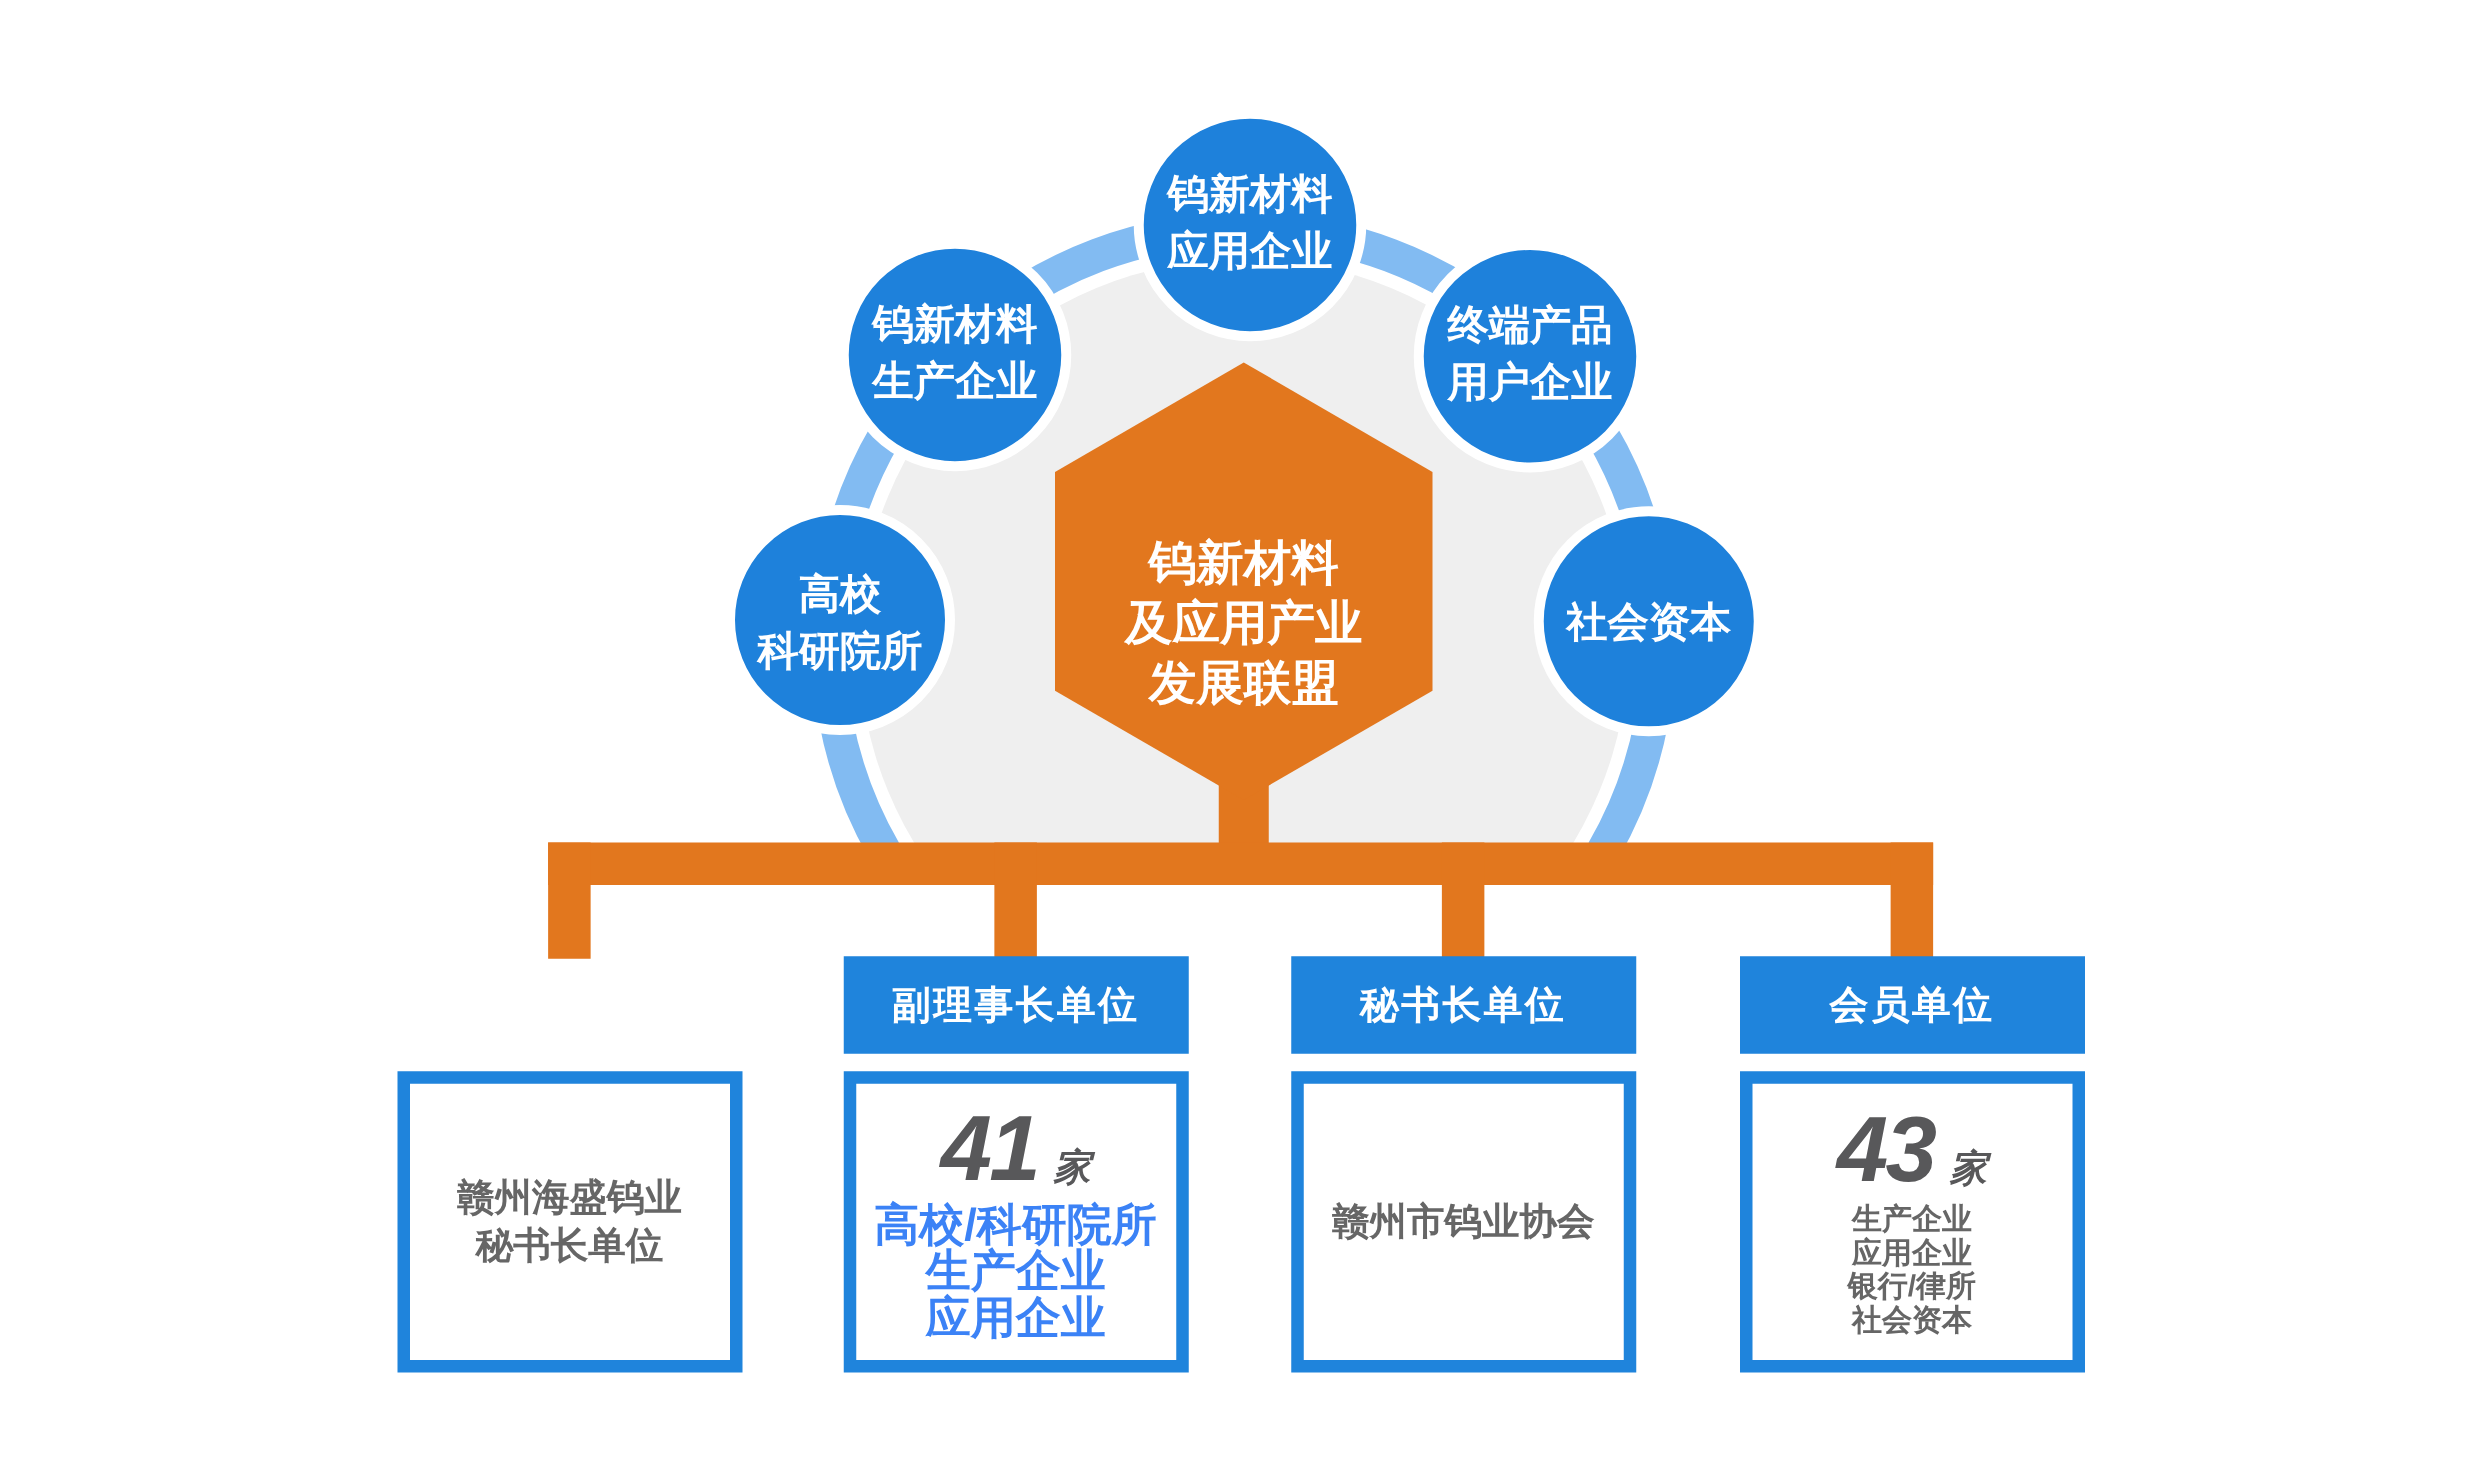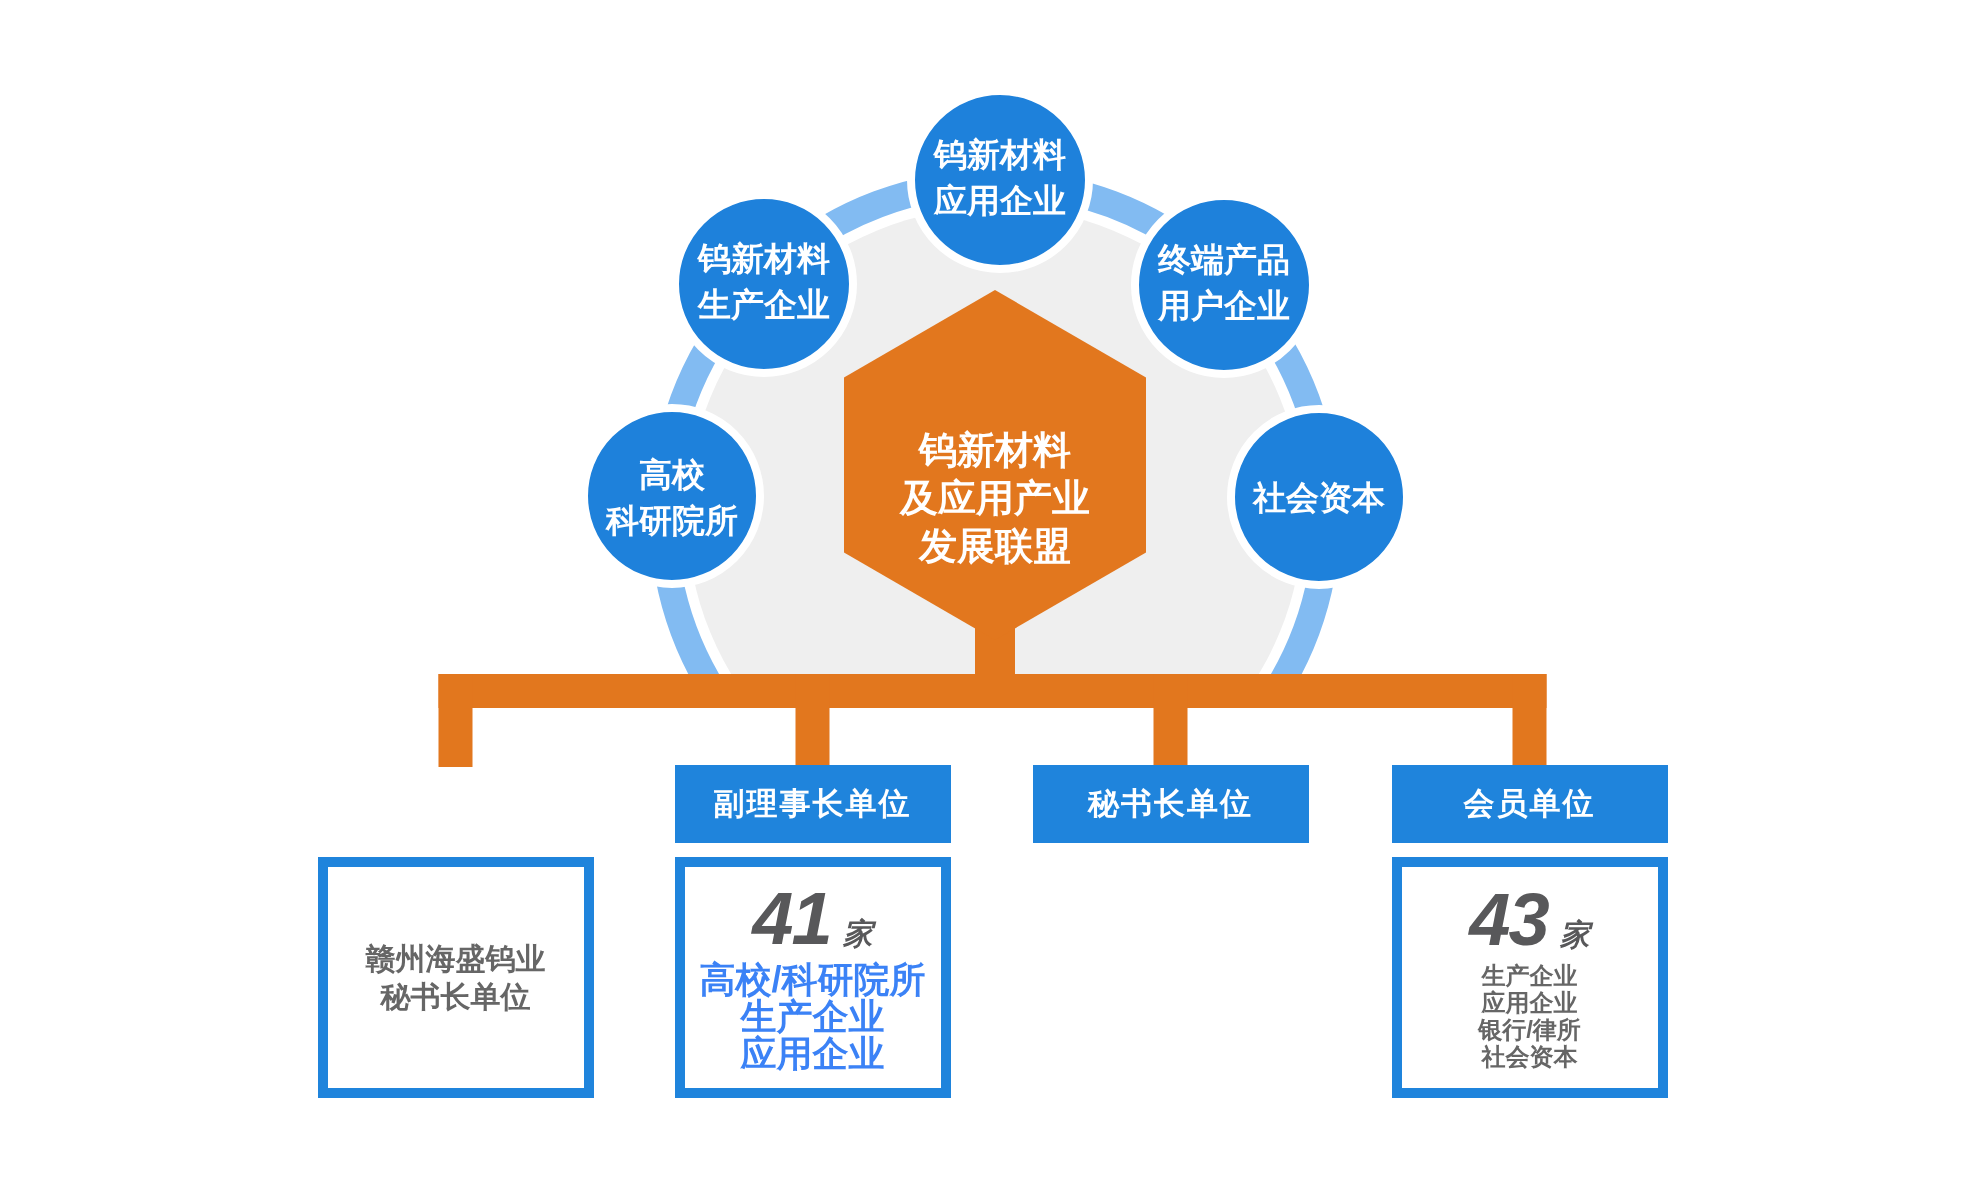--- a/index.html
+++ b/index.html
@@ -97,20 +97,23 @@
         <span class="count-unit">家</span>
       </div>
       <div class="list-line-md">高校/科研院所</div>
       <div class="list-line-md">生产企业</div>
       <div class="list-line-md">应用企业</div>
     </div>
   </div>
 
   <div class="unit-box" style="left:1032.5px;top:765px;height:407px;">
     <div class="unit-header">秘书长单位</div>
+    <div class="unit-content">
+      <div class="content-line">赣州市钨业协会</div>
+    </div>
   </div>
 
   <div class="unit-box" style="left:1391.5px;top:765px;height:357px;">
     <div class="unit-header">会员单位</div>
     <div class="unit-content">
       <div class="count-row">
         <span class="count-number">43</span>
         <span class="count-unit">家</span>
       </div>
       <div class="list-line-sm">生产企业</div>

